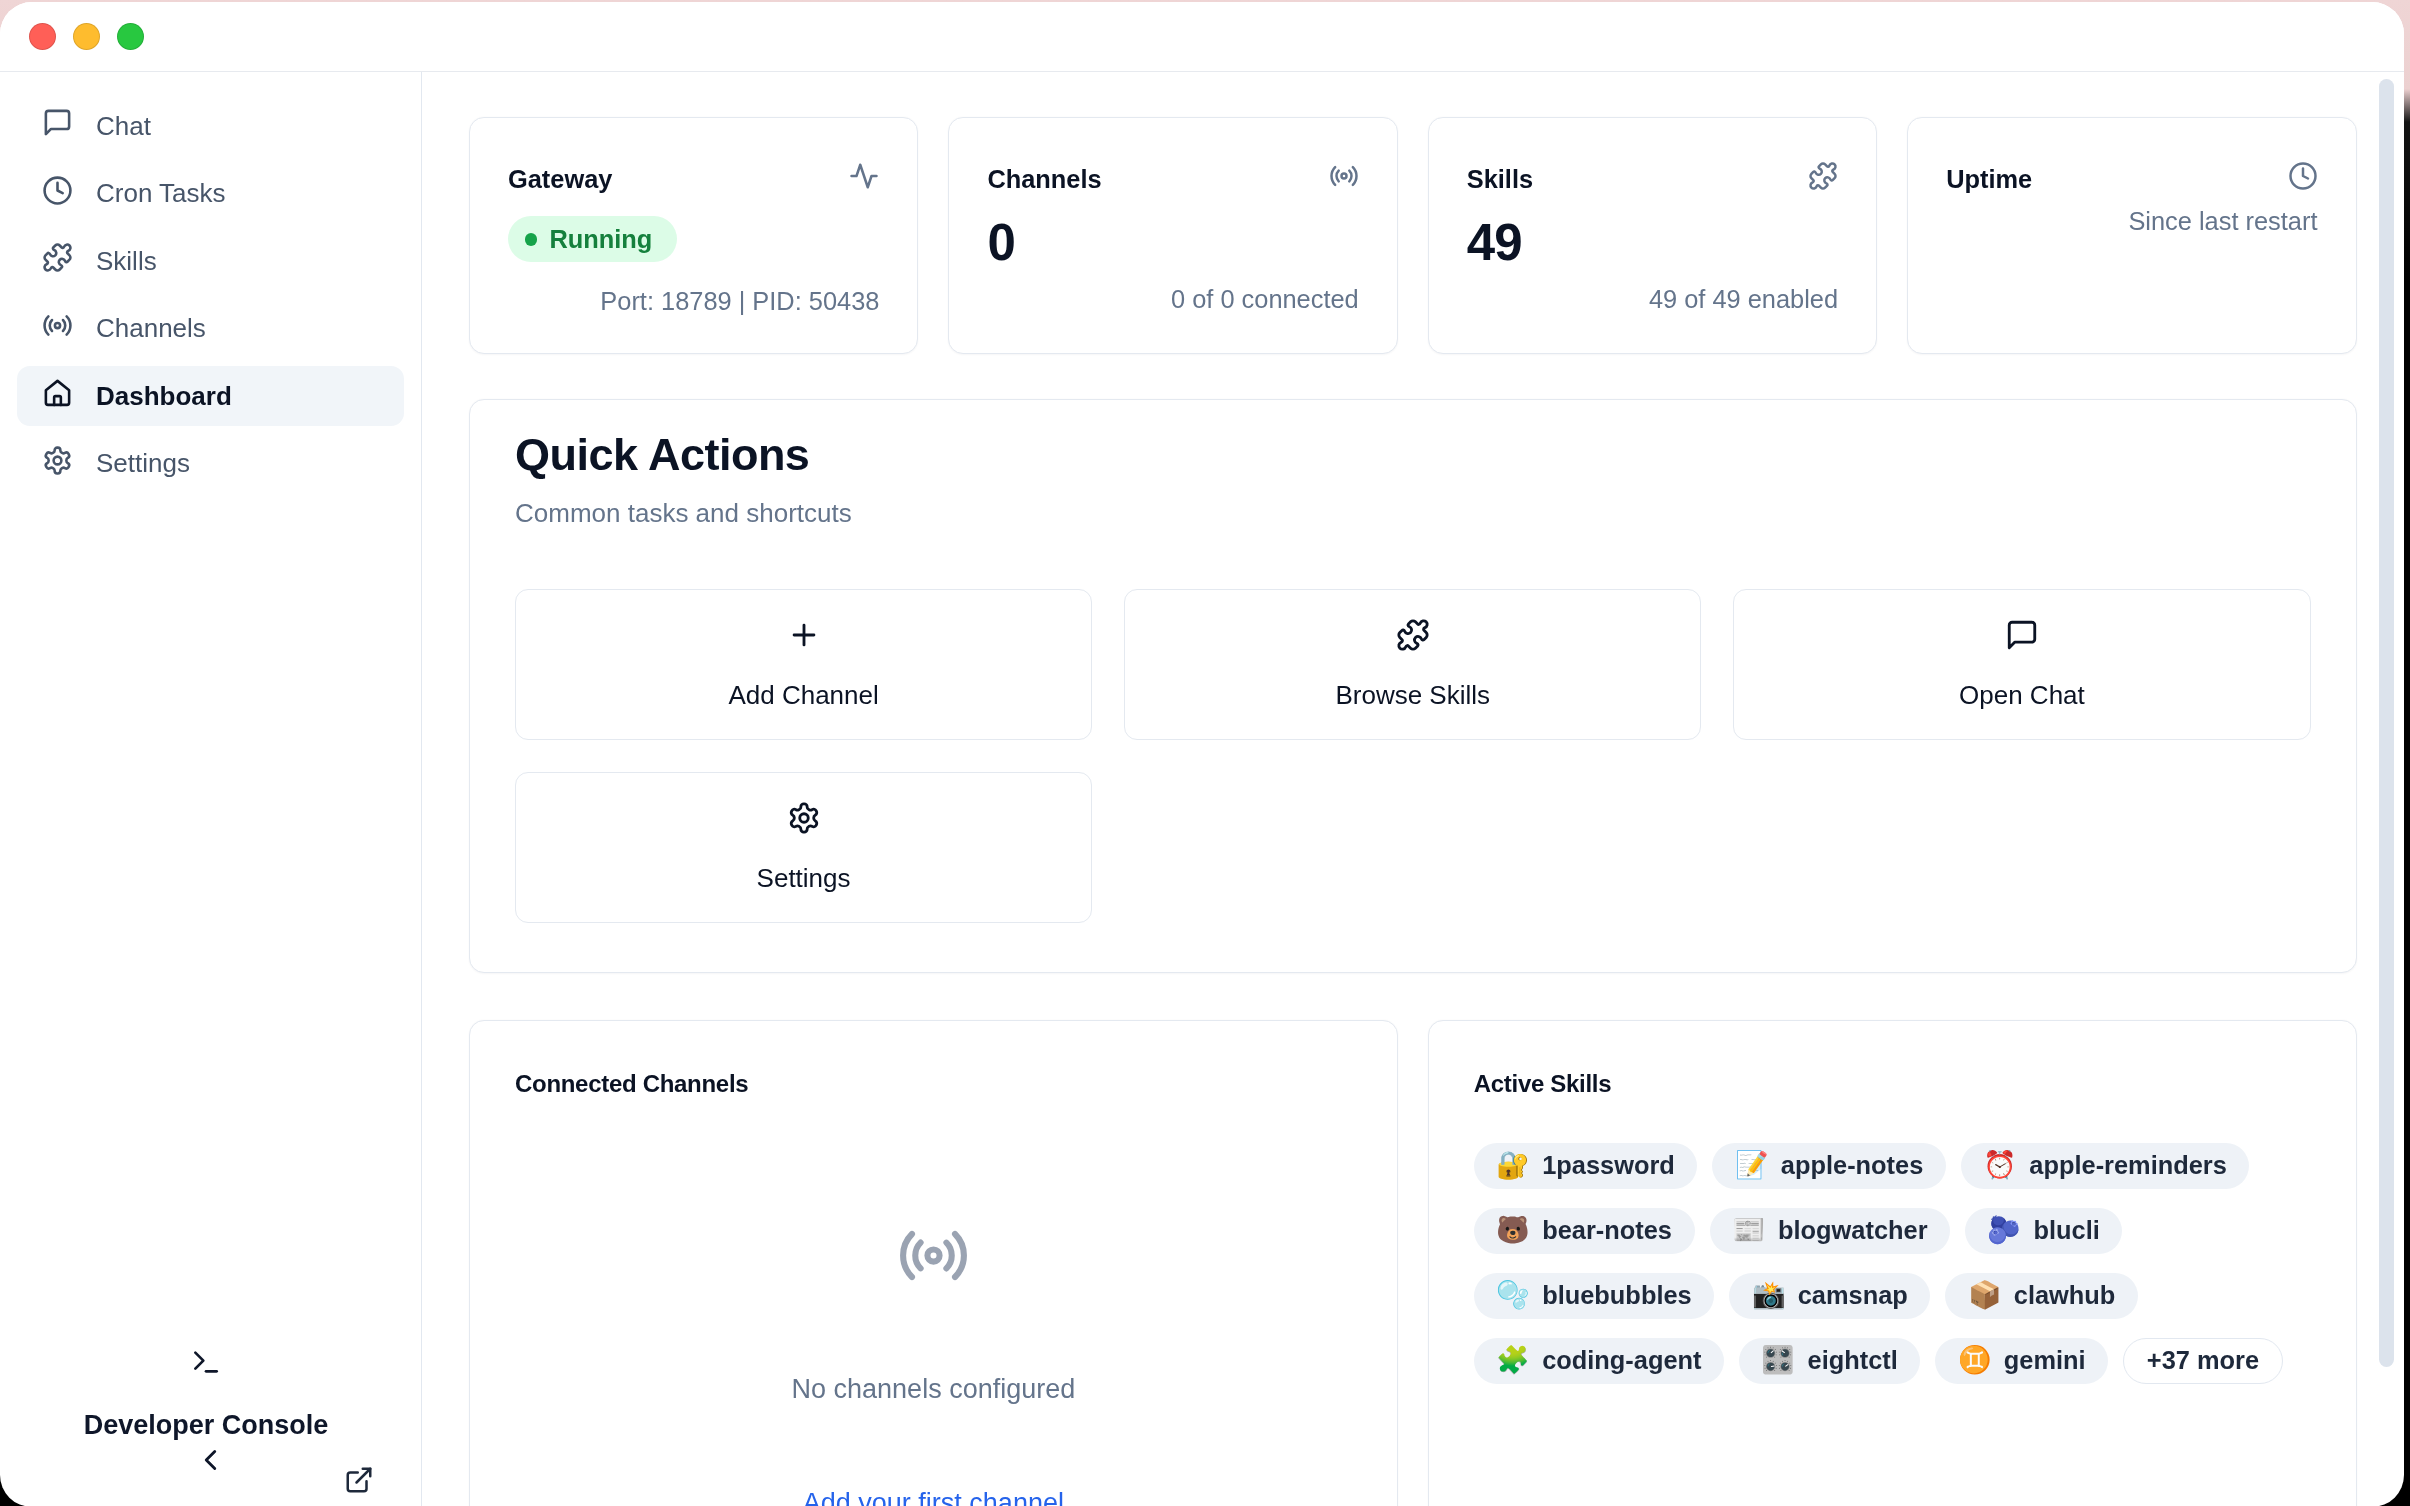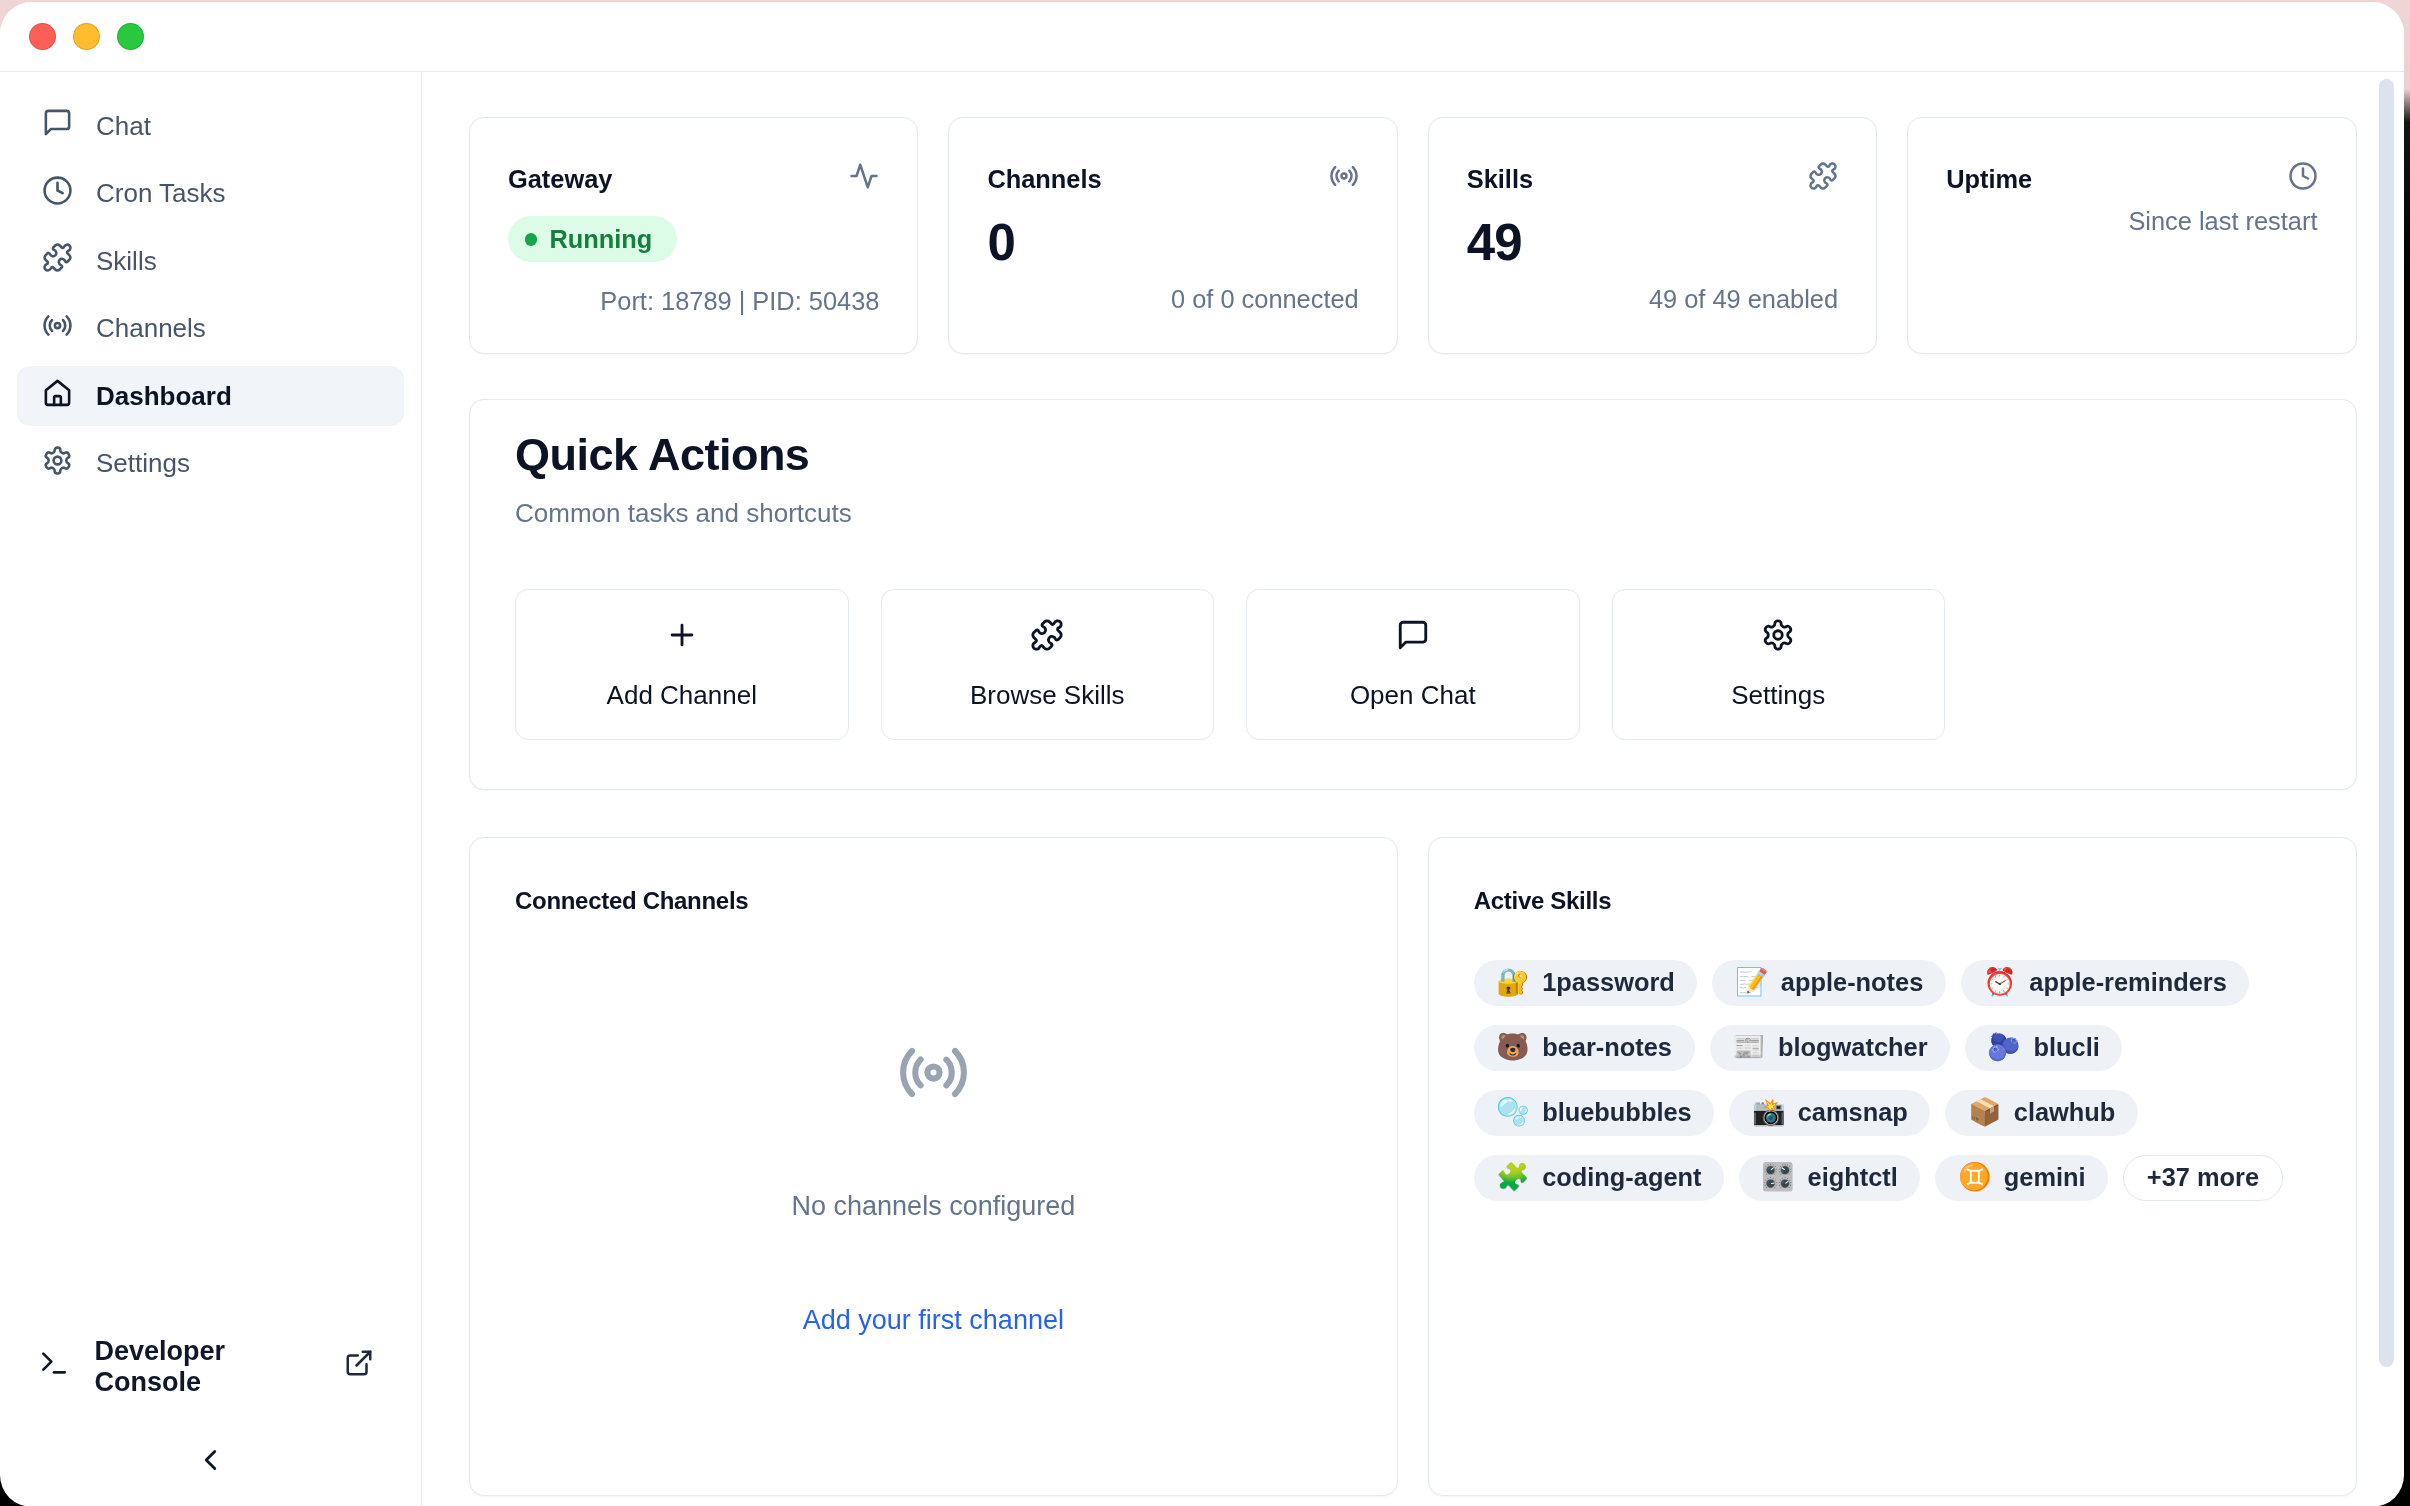--- a/index.html
+++ b/index.html
@@ -22,21 +22,21 @@
   .light.close { background:#ff5f57; }
   .light.min   { background:#febc2e; }
   .light.zoom  { background:#28c840; }
   
   .app { display:flex; height:calc(100% - 71px); position:relative; }
   .sidebar { width:422px; border-right:0.9px solid #e2e8f0; padding-top:17px; position:relative; flex-shrink:0; }
   .nav-item { height:60px; margin:7.5px 17px; border-radius:13px; display:flex; align-items:center; gap:22.6px; padding-left:25.4px; font-size:26px; font-weight:500; color:#475569; cursor:default; }
   .nav-item svg { width:31px; height:31px; flex-shrink:0; }
   .nav-item.active { background:#f1f5f9; color:#0b1324; font-weight:600; }
   .sidebar-footer { position:absolute; left:0; right:0; bottom:0; }
-  .devconsole-row { position:absolute; left:38px; right:47px; bottom:119px; height:41px; display:flex; align-items:center; gap:24.5px; font-size:27px; font-weight:600; color:#0f172a; }
+  .devconsole-row { position:absolute; left:38px; right:47px; bottom:119px; height:41px; display:flex; align-items:center; gap:24.5px; font-size:27px; font-weight:600; color:#0f172a;flex-direction:column; }
   .devconsole-row .t-icon svg { width:32px; height:32px; }
   .devconsole-row .ext { margin-left:auto; color:#1e293b; }
   .devconsole-row .ext svg { width:30px; height:30px; }
   .collapse-btn { position:absolute; left:50%; transform:translateX(-50%); bottom:24.5px; width:41px; height:41px; display:flex; align-items:center; justify-content:center; color:#0f172a; }
   .collapse-btn svg { width:34px; height:34px; }
   
   .main { flex:1; padding:45px 47px 0 47px; overflow:hidden; }
   .scrollbar { position:absolute; top:7.5px; right:9.4px; width:15px; height:1288px; background:#dce3ec; border-radius:8.5px; }
   
   .stats-row { display:flex; gap:30px; }
@@ -47,21 +47,21 @@
   .stat-value { font-size:51px; font-weight:700; margin-top:19px; letter-spacing:-0.9px; color:#0b1324; }
   .stat-detail { font-size:25.4px; color:#64748b; margin-top:13px;text-align:right; }
   .stat-card.has-badge .stat-detail { margin-top:24.5px; }
   .badge-row { margin-top:22.6px; }
   .status-badge { display:inline-flex; align-items:center; gap:12.2px; background:#dcfce7; border-radius:941px; padding:8.5px 24.5px 8.5px 17px; font-size:25.4px; font-weight:700; color:#15803d; }
   .status-dot { width:12.2px; height:12.2px; border-radius:50%; background:#16a34a; }
   
   .panel { margin-top:45px; border:0.9px solid #e4e9f0; border-radius:15px; background:#fff; padding:29px 45px 49px; box-shadow:0 0.9px 1.9px rgba(15,23,42,.04); }
   .panel-title { font-size:45px; font-weight:700; letter-spacing:-0.5px; color:#0b1324; }
   .panel-sub { font-size:26px; color:#64748b; margin-top:17px; }
-  .actions-grid { display:grid; grid-template-columns:repeat(5,1fr); gap:32px; margin-top:60px; }
+  .actions-grid { display:grid; grid-template-columns:repeat(3,1fr); gap:32px; margin-top:60px; }
   .action-btn { height:151px; border:0.9px solid #e4e9f0; border-radius:13px; background:#fff; display:flex; flex-direction:column; align-items:center; justify-content:center; gap:21.7px; font-size:26px; font-weight:500; color:#0b1324; cursor:default; }
   .action-btn svg { width:34px; height:34px; }
   
   .bottom-row { display:flex; gap:30px; margin-top:47px; }
   .bottom-card { flex:1; border:0.9px solid #e4e9f0; border-radius:15px; background:#fff; padding:49px 45px; height:659px; box-shadow:0 0.9px 1.9px rgba(15,23,42,.04); }
   .card-title { font-size:24px; font-weight:700; color:#0b1324; letter-spacing:-0.3px; }
   .empty-state { display:flex; flex-direction:column; align-items:center; margin-top:121px;gap:36px; }
   .empty-state .big-icon { color:#9aa3b2; } .empty-state .big-icon svg { width:73px; height:73px; }
   .empty-text { font-size:27px; color:#64748b; margin-top:43px; }
   .empty-link { font-size:27px; color:#2563eb; font-weight:500; margin-top:47px; cursor:default; }

